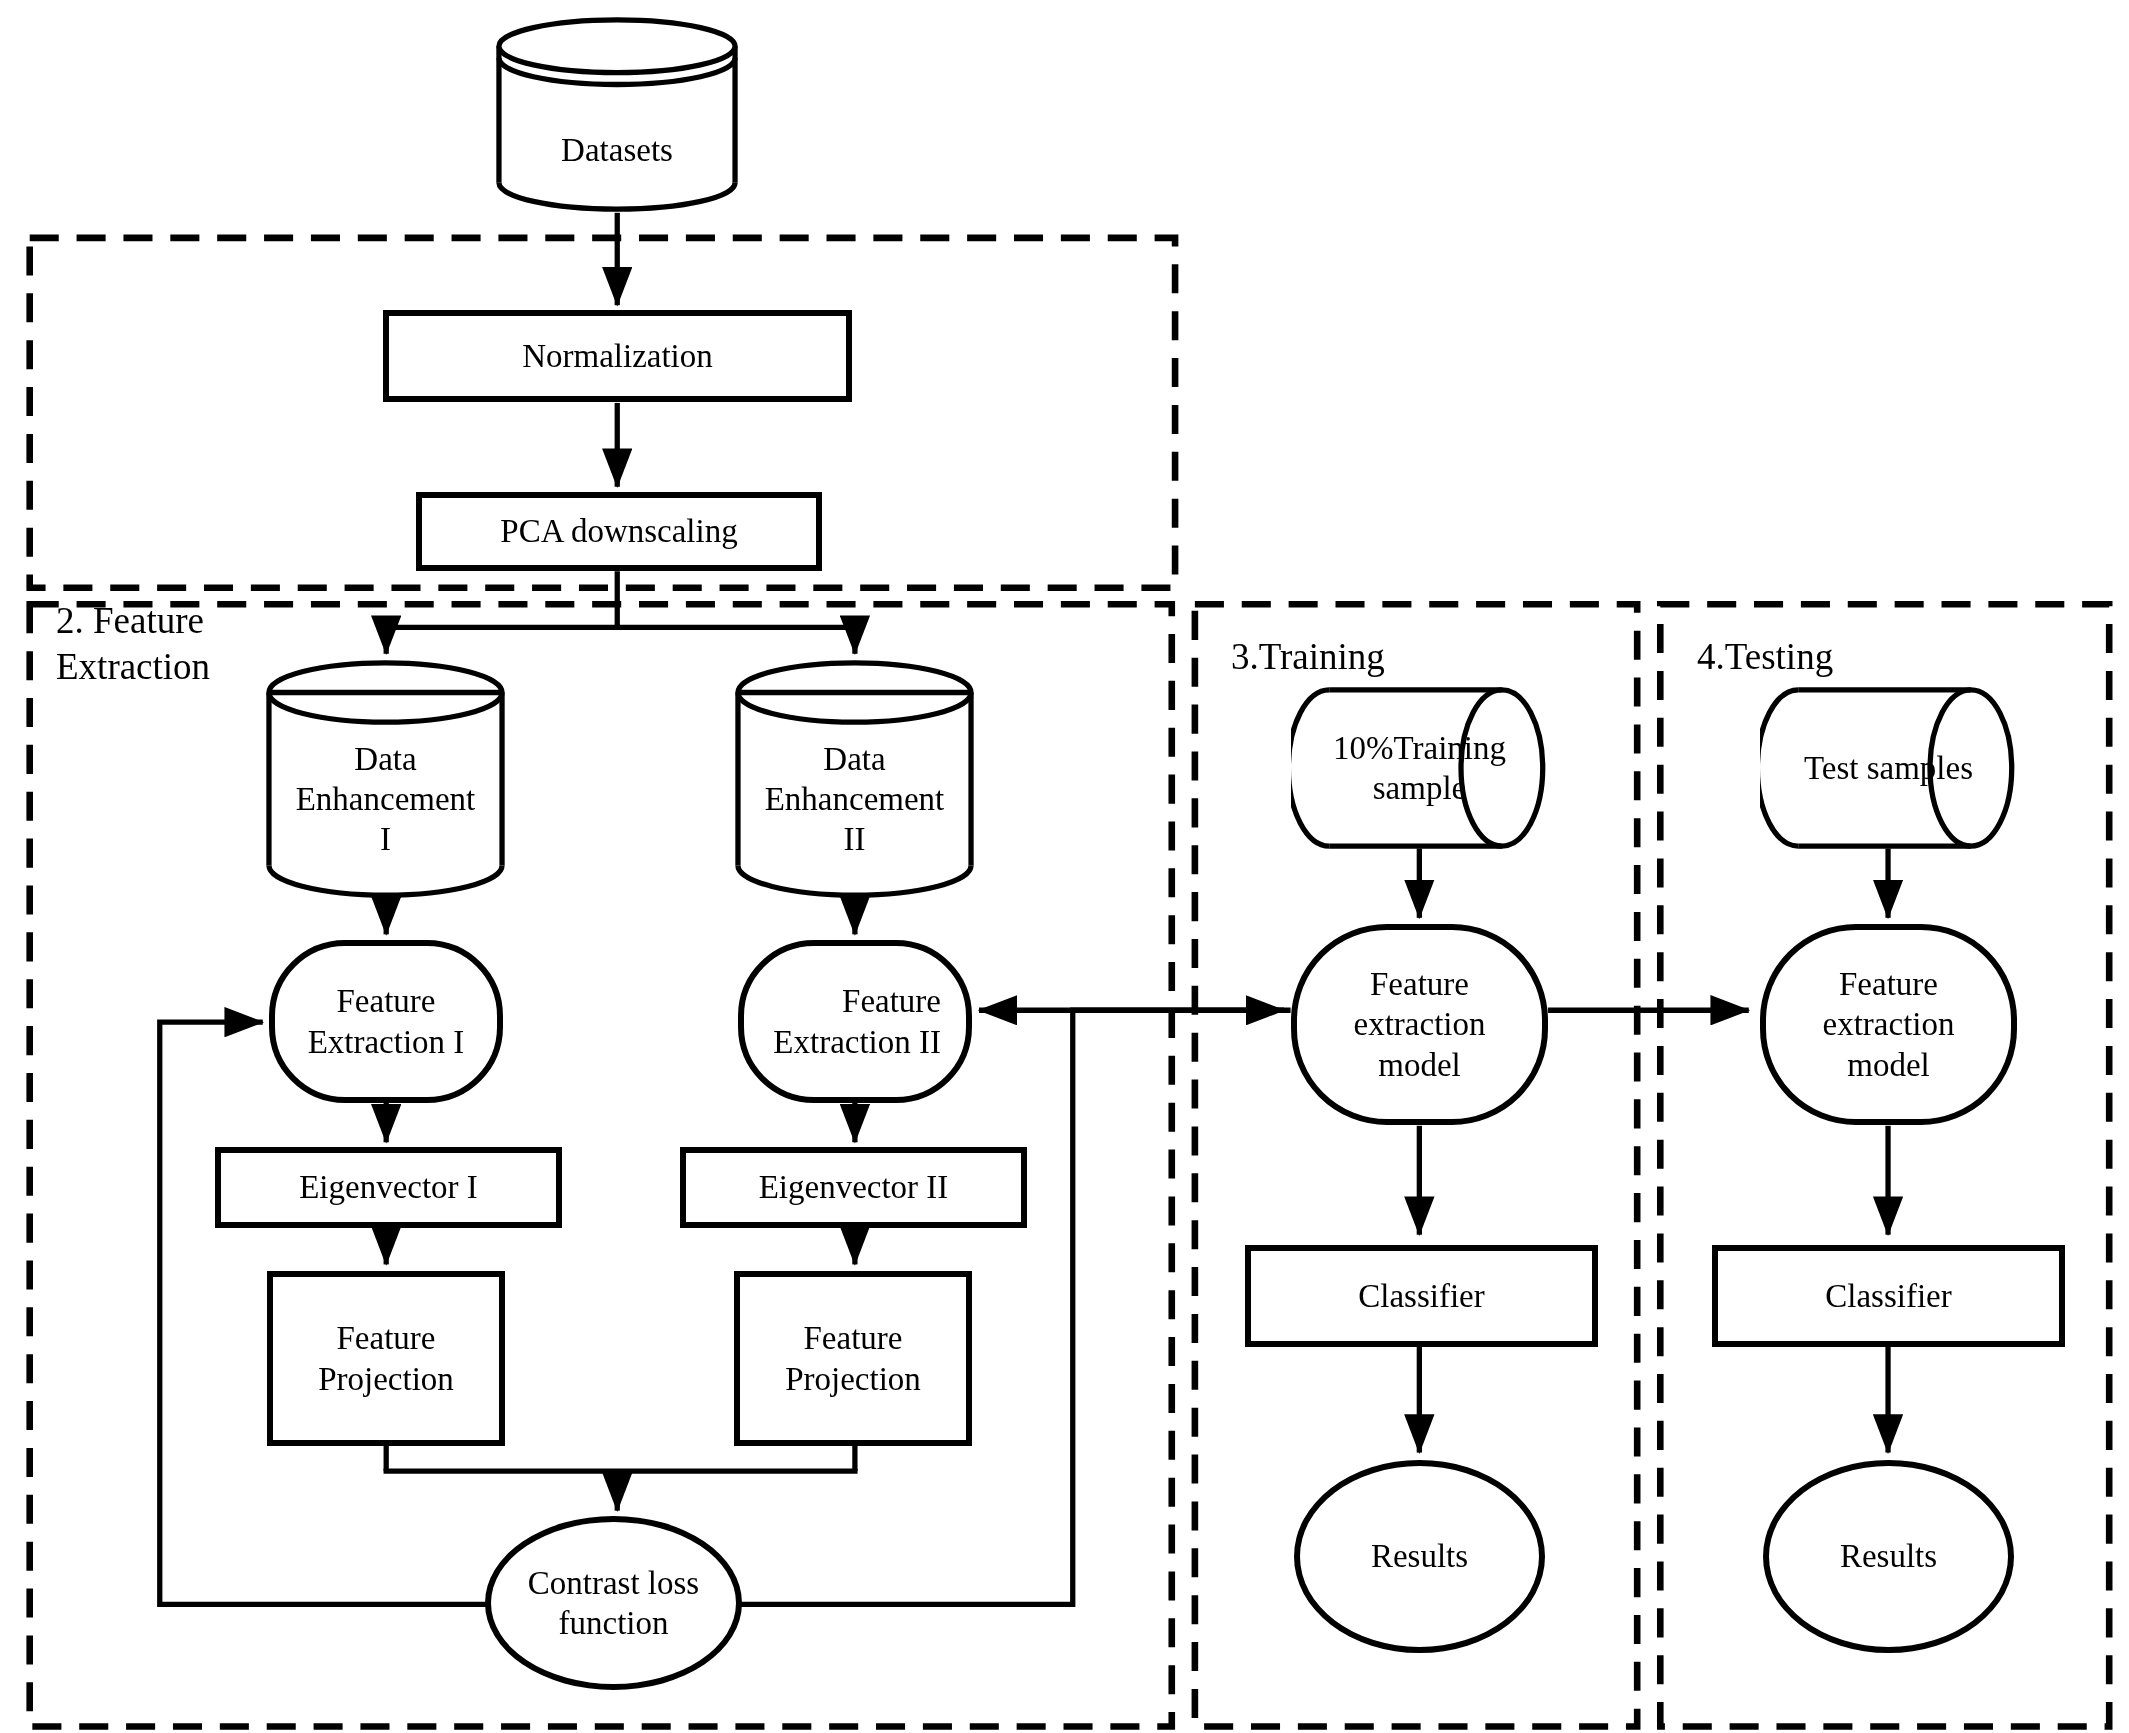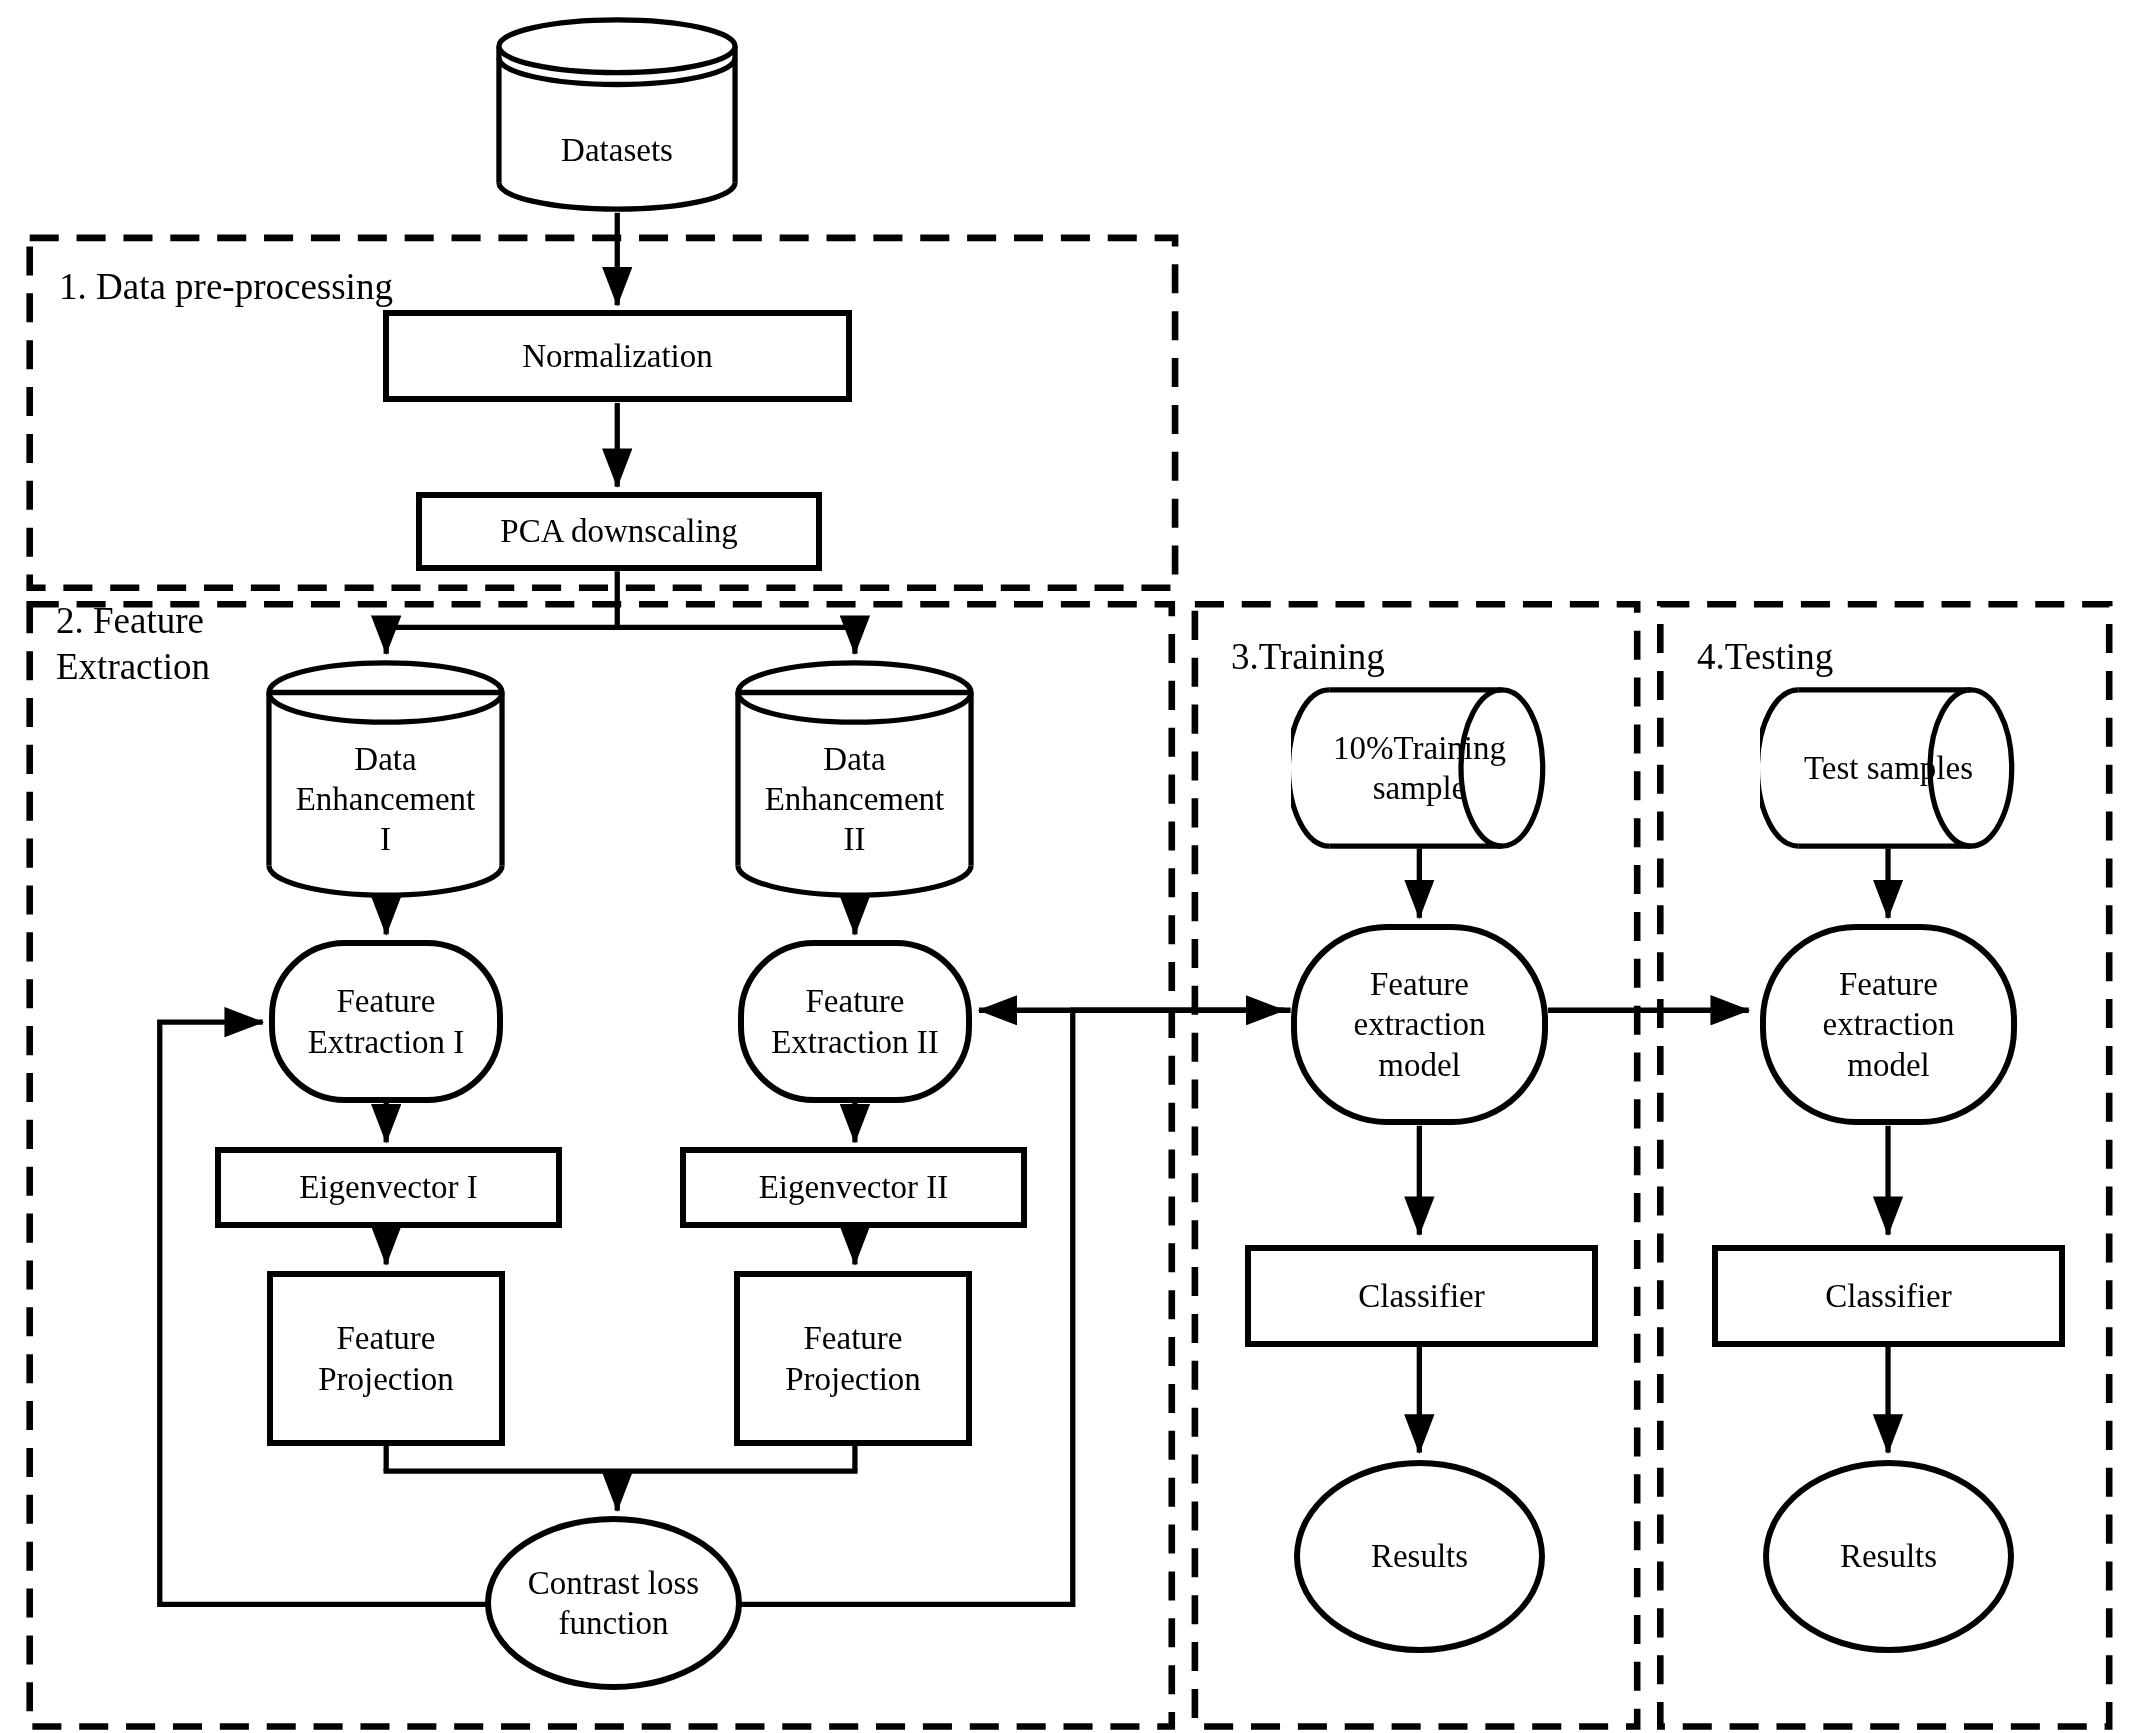--- a/index.html
+++ b/index.html
@@ -78,21 +78,20 @@
       <path d="M2150,2040 V2200" marker-end="url(#arr)"></path>
 
       <path d="M2345,1530 H2649" marker-end="url(#arr)"></path>
 
       <path d="M2860,1285 V1390" marker-end="url(#arr)"></path>
       <path d="M2860,1705 V1870" marker-end="url(#arr)"></path>
       <path d="M2860,2040 V2200" marker-end="url(#arr)"></path>
     </g>
   </svg>
 
-  <div class="sec-label" style="left:59px;top:264px;">1. Data pre-processing</div>
   <div class="sec-label" style="left:56px;top:598px;width:218px;">2. Feature Extraction</div>
   <div class="sec-label" style="left:1231px;top:634px;">3.Training</div>
   <div class="sec-label" style="left:1697px;top:634px;">4.Testing</div>
 
   <div class="node cyl" style="left:495px;top:16.5px;width:244px;height:195px;">
     <svg viewBox="0 0 370 295">
       <g fill="none" stroke="#000" stroke-width="8">
         <path d="M6,44 V251"></path>
           <path d="M364,44 V251"></path>
         <path d="M6,251 A179,40 0 0 0 364,251"></path>
@@ -135,21 +134,21 @@
       </g>
     </svg>
     <span class="label lbl-narrow" style="padding-top:40px;">Data Enhancement II</span>
   </div>
 
   <div class="node stadium" style="left:269px;top:940px;width:234px;height:163px;border-radius:76px;">
     <span class="label" style="max-width:172px;">Feature Extraction I</span>
   </div>
 
   <div class="node stadium" style="left:738px;top:940px;width:234px;height:163px;border-radius:76px;">
-    <span class="label" style="max-width:172px;">Feature Extraction II</span>
+    <span class="label" style="max-width:172px;text-align:right;">Feature Extraction II</span>
   </div>
 
   <div class="node rect" style="left:215px;top:1147px;width:347px;height:81px;">
     <span class="label">Eigenvector I</span>
   </div>
 
   <div class="node rect" style="left:680px;top:1147px;width:347px;height:81px;">
     <span class="label">Eigenvector II</span>
   </div>
 

